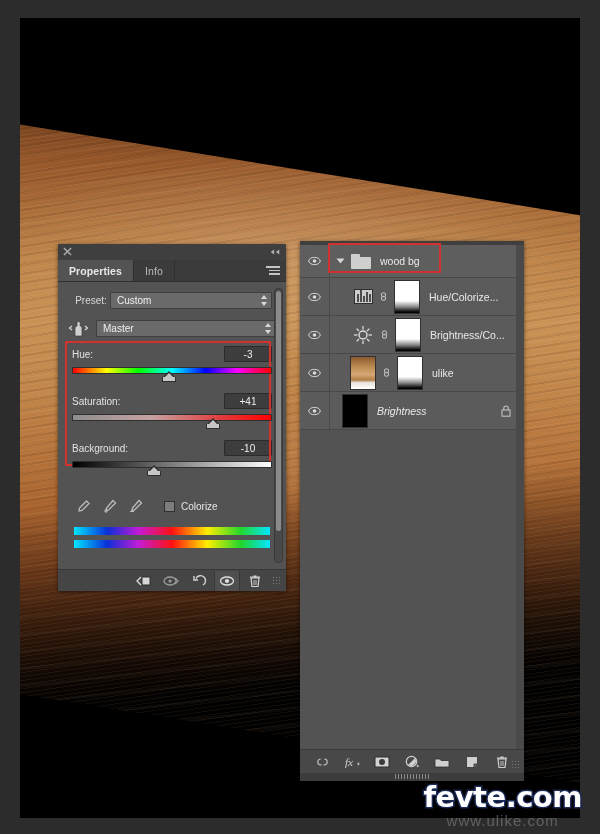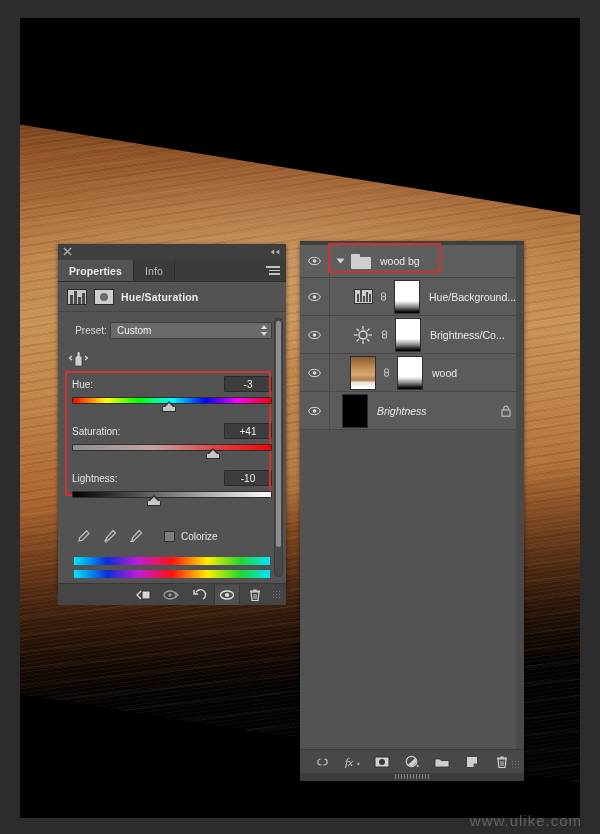--- a/index.html
+++ b/index.html
@@ -253,32 +253,20 @@
         <span>Info</span>
       </div>
       <div class="ps-tab tab-filler"></div>
       <div class="panel-menu">
           <i></i>
           <i></i>
           <i></i>
         </div>
     </div>
 
-    <div class="adj-header">
-      <div class="adj-ico">
-        <span class="bar" style="left:2px;height:9px"></span>
-        <span class="bar" style="left:6px;height:13px"></span>
-        <span class="bar" style="left:10px;height:7px"></span>
-        <span class="bar" style="left:14px;height:11px"></span>
-      </div>
-      <div class="mask-ico">
-          <span></span>
-        </div>
-      <div class="adj-title">Hue/Saturation</div>
-    </div>
 
     <div class="props-body">
 
       <div class="row">
         <div class="row-label">Preset:</div>
         <div class="ps-select">
           <span>Custom</span>
           <span class="sel-arrows">
               <b class="up"></b>
               <b class="dn"></b>
@@ -286,20 +274,27 @@
         </div>
       </div>
 
       <div class="hand-row">
         <svg class="hand-ico" viewBox="0 0 22 20">
           <path d="M7 18 L7 10 Q7 8 9 8 L9 5 Q9 3.4 10.6 3.4 Q12.2 3.4 12.2 5 L12.2 8
                    Q14 8 14 9.8 L14 18 Z" fill="#cfcfcf" stroke="#3a3a3a" stroke-width=".7"></path>
           <path d="M4 8 L1.5 10 L4 12" fill="none" stroke="#d8d8d8" stroke-width="1.2"></path>
           <path d="M17 8 L19.5 10 L17 12" fill="none" stroke="#d8d8d8" stroke-width="1.2"></path>
         </svg>
+        <div class="ps-select">
+          <span>Master</span>
+          <span class="sel-arrows">
+              <b class="up"></b>
+              <b class="dn"></b>
+            </span>
+        </div>
       </div>
 
       <div class="redbox" style="left:7px; top:59px; width:206px; height:125px;"></div>
 
       <div class="slider-group">
         <div class="sl-head">
           <span class="sl-label">Hue:</span>
           <span class="sl-value">-3</span>
         </div>
         <div class="sl-track-wrap">
@@ -318,21 +313,21 @@
         <div class="sl-track-wrap">
           <div class="sl-track t-sat"></div>
           <div class="sl-thumb" id="thumb-sat" style="left: 70.5%;">
               <i></i>
             </div>
         </div>
       </div>
 
       <div class="slider-group">
         <div class="sl-head">
-          <span class="sl-label">Lightness:</span>
+          <span class="sl-label">Background:</span>
           <span class="sl-value">-10</span>
         </div>
         <div class="sl-track-wrap">
           <div class="sl-track t-light"></div>
           <div class="sl-thumb" id="thumb-light" style="left: 41%;">
               <i></i>
             </div>
         </div>
       </div>
 
@@ -431,21 +426,21 @@
           <span class="b" style="left:5px;height:12px"></span>
           <span class="b" style="left:8px;height:6px"></span>
           <span class="b" style="left:11px;height:10px"></span>
           <span class="b" style="left:14px;height:8px"></span>
         </div>
         <svg class="link-ico" viewBox="0 0 11 13">
           <path d="M3.5 4 A2.2 2.2 0 0 1 7.5 4 L7.5 5.5 A2.2 2.2 0 0 1 3.5 5.5 Z" fill="none" stroke="#cfcfcf" stroke-width="1.1"></path>
           <path d="M3.5 7.5 A2.2 2.2 0 0 1 7.5 7.5 L7.5 9 A2.2 2.2 0 0 1 3.5 9 Z" fill="none" stroke="#cfcfcf" stroke-width="1.1"></path>
         </svg>
         <div class="thumb-mask"></div>
-        <span class="layer-name">Hue/Background...</span>
+        <span class="layer-name">Hue/Colorize...</span>
       </div>
 
       <div class="layer-row">
         <div class="eye-cell">
           <svg class="eye" viewBox="0 0 16 11">
             <ellipse cx="8" cy="5.5" rx="6.3" ry="4" fill="none" stroke="#d9d9d9" stroke-width="1.1"></ellipse>
             <circle cx="8" cy="5.5" r="2" fill="#d9d9d9"></circle>
           </svg>
         </div>
         <svg class="thumb-sun" viewBox="0 0 22 22">
@@ -475,21 +470,21 @@
             <ellipse cx="8" cy="5.5" rx="6.3" ry="4" fill="none" stroke="#d9d9d9" stroke-width="1.1"></ellipse>
             <circle cx="8" cy="5.5" r="2" fill="#d9d9d9"></circle>
           </svg>
         </div>
         <div class="thumb-img"></div>
         <svg class="link-ico" viewBox="0 0 11 13">
           <path d="M3.5 4 A2.2 2.2 0 0 1 7.5 4 L7.5 5.5 A2.2 2.2 0 0 1 3.5 5.5 Z" fill="none" stroke="#cfcfcf" stroke-width="1.1"></path>
           <path d="M3.5 7.5 A2.2 2.2 0 0 1 7.5 7.5 L7.5 9 A2.2 2.2 0 0 1 3.5 9 Z" fill="none" stroke="#cfcfcf" stroke-width="1.1"></path>
         </svg>
         <div class="thumb-mask"></div>
-        <span class="layer-name">wood</span>
+        <span class="layer-name">ulike</span>
       </div>
 
       <div class="layer-row">
         <div class="eye-cell">
           <svg class="eye" viewBox="0 0 16 11">
             <ellipse cx="8" cy="5.5" rx="6.3" ry="4" fill="none" stroke="#d9d9d9" stroke-width="1.1"></ellipse>
             <circle cx="8" cy="5.5" r="2" fill="#d9d9d9"></circle>
           </svg>
         </div>
         <div class="thumb-black"></div>
@@ -551,16 +546,17 @@
       </div>
       <div class="layers-grip"></div>
     </div>
 
     <div class="layers-bottombar">
       <div class="lbb-grip"></div>
     </div>
   </div>
 
   <div id="watermark">
+    <div class="wm1">fevte.com</div>
     <div class="wm3">www.ulike.com</div>
   </div>
 
 </div>
 
 </body></html>

